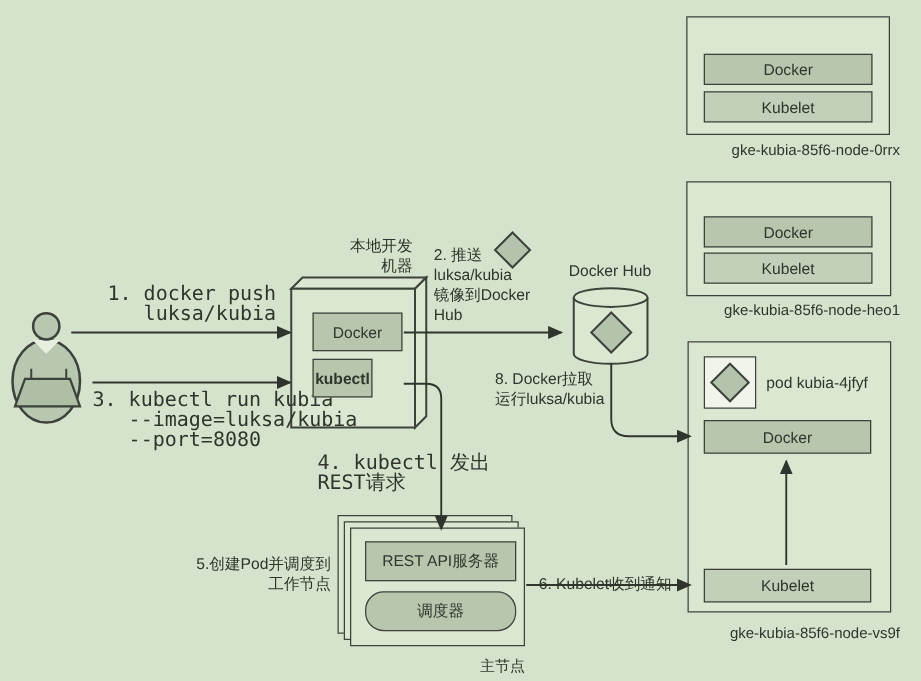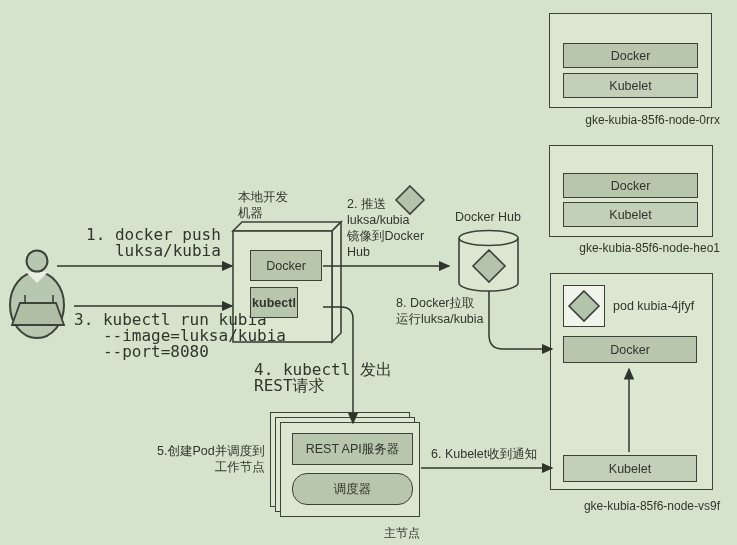--- a/index.html
+++ b/index.html
@@ -40,21 +40,21 @@
     white-space:pre-line;font-size:12.5px;line-height:16px;color:var(--text);
   }
   .code{
     font-family:"DejaVu Sans Mono","Liberation Mono",monospace;
     white-space:pre;font-size:16px;line-height:16px;
   }
   .nodename{
     position:absolute;z-index:2;text-align:right;
     font-size:12px;white-space:nowrap;color:var(--text);
   }
-  .centered{text-align:left;}
+  .centered{text-align:right;}
 </style>
 </head>
 <body>
 
 <div class="stage">
 
   <svg class="layer under" viewBox="0 0 737 545">
 
     <g stroke="#3c423a" stroke-width="2" fill="#b7c7b0">
       <ellipse cx="37" cy="305" rx="27" ry="33"></ellipse>
@@ -83,21 +83,21 @@
    --image=luksa/kubia
    --port=8080</div>
   <div class="note" style="left:347px;top:196px;width:92px;">2. 推送
 luksa/kubia
 镜像到Docker
 Hub</div>
   <div class="note code" style="left:254px;top:362px;">4. kubectl 发出
 REST请求</div>
   <div class="note" style="left:157px;top:443px;text-align:right;">5.创建Pod并调度到
 工作节点</div>
-  <div class="note" style="left:431px;top:446px;text-align:right;">6. Kubelet收到通知</div>
+  <div class="note" style="left:431px;top:459px;text-align:right;">6. Kubelet收到通知</div>
   <div class="note" style="left:636px;top:375px;width:76px;">7. Kubelet告
 诉Docker去
 运行镜像</div>
   <div class="note" style="left:396px;top:295px;">8. Docker拉取
 运行luksa/kubia</div>
 
   <div class="note centered" style="left:238px;top:189px;width:92px;">本地开发
 机器</div>
   <div class="box" style="left:250px;top:250px;width:72px;height:31px;">
     <span>Docker</span>

